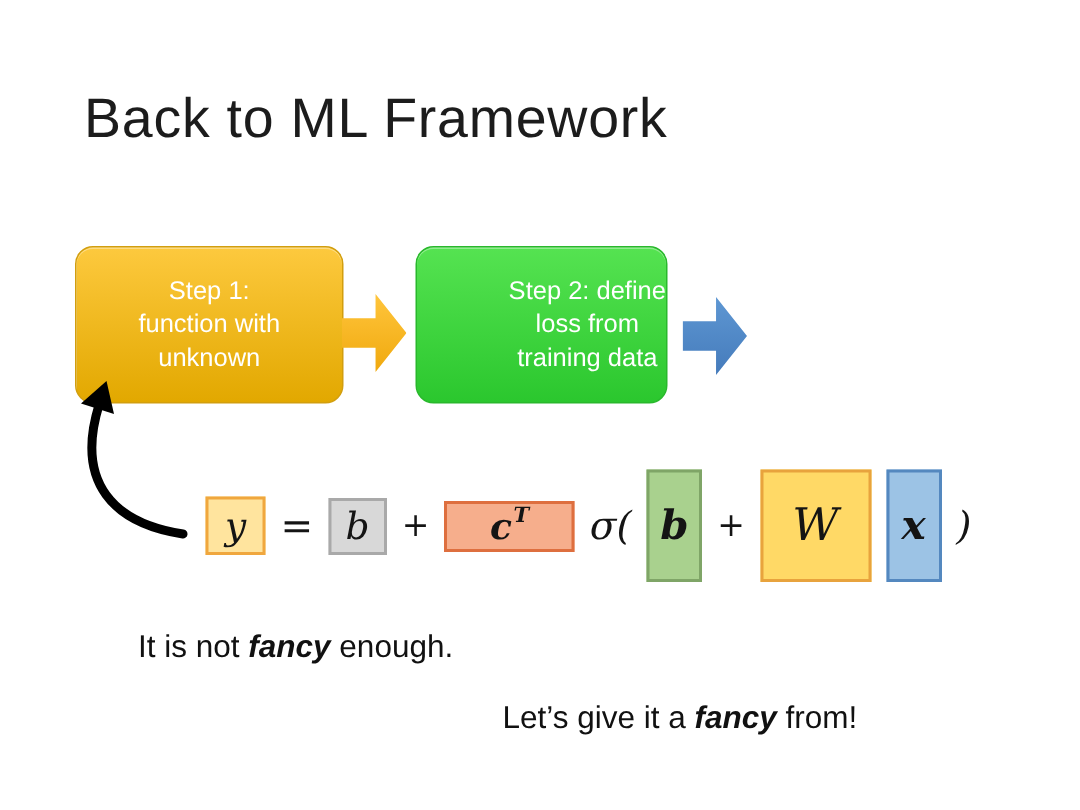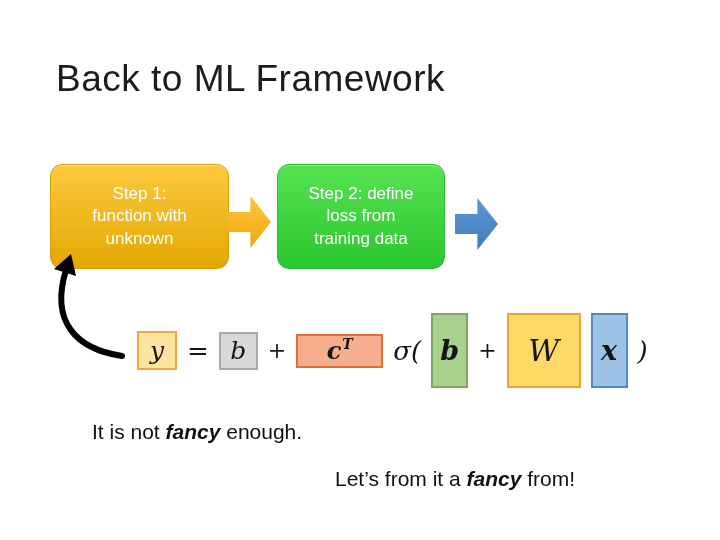--- a/index.html
+++ b/index.html
@@ -62,21 +62,21 @@
 <div class="slide">
 
   <h1 class="slide-title">Back to ML Framework</h1>
 
   <div class="step-box step-1" style="background: linear-gradient(rgb(253, 201, 62), rgb(226, 168, 0));">
     <span>Step 1:
 function with
 unknown</span>
   </div>
   <div class="block-arrow arrow-1" style="background: linear-gradient(rgb(255, 197, 60), rgb(240, 169, 14));"></div>
-  <div class="step-box step-2" style="background: linear-gradient(rgb(85, 227, 81), rgb(43, 199, 46));">
+  <div class="step-box step-2" style="background: linear-gradient(rgb(85, 227, 81), rgb(43, 199, 46)); justify-content: flex-end;">
     <span>Step 2: define
 loss from
 training data</span>
   </div>
   <div class="block-arrow arrow-2" style="background: linear-gradient(rgb(94, 151, 211), rgb(69, 123, 187));"></div>
 
   <svg class="curved-arrow" width="100" height="115" viewBox="0 0 100 115">
     <path d="M80 104 C 34 97, 8 70, 24 18" fill="none" stroke="#000" stroke-width="6" stroke-linecap="round"></path>
     <polygon points="29,2 34,24 12,17" fill="#000"></polygon>
   </svg>
@@ -90,15 +90,15 @@
       <span class="tok plain">σ(</span>
       <span class="tok box-b2" style="background: rgb(169, 209, 142); border-color: rgb(127, 165, 103);">b</span>
       <span class="tok plain-small">+</span>
       <span class="tok box-W" style="background: rgb(255, 217, 102); border-color: rgb(232, 163, 61);">W</span>
       <span class="tok box-x" style="background: rgb(156, 195, 229); border-color: rgb(84, 136, 191);">x</span>
       <span class="tok plain">)</span>
     </div>
 
   <p class="remark remark-1"><span>It is not </span><span class="emph">fancy</span><span> enough.</span></p>
 
-  <p class="remark remark-2"><span>Let’s from it a </span><span class="emph">fancy</span><span> from!</span></p>
+  <p class="remark remark-2"><span>Let’s give it a </span><span class="emph">fancy</span><span> from!</span></p>
 
 </div>
 
 </body></html>

